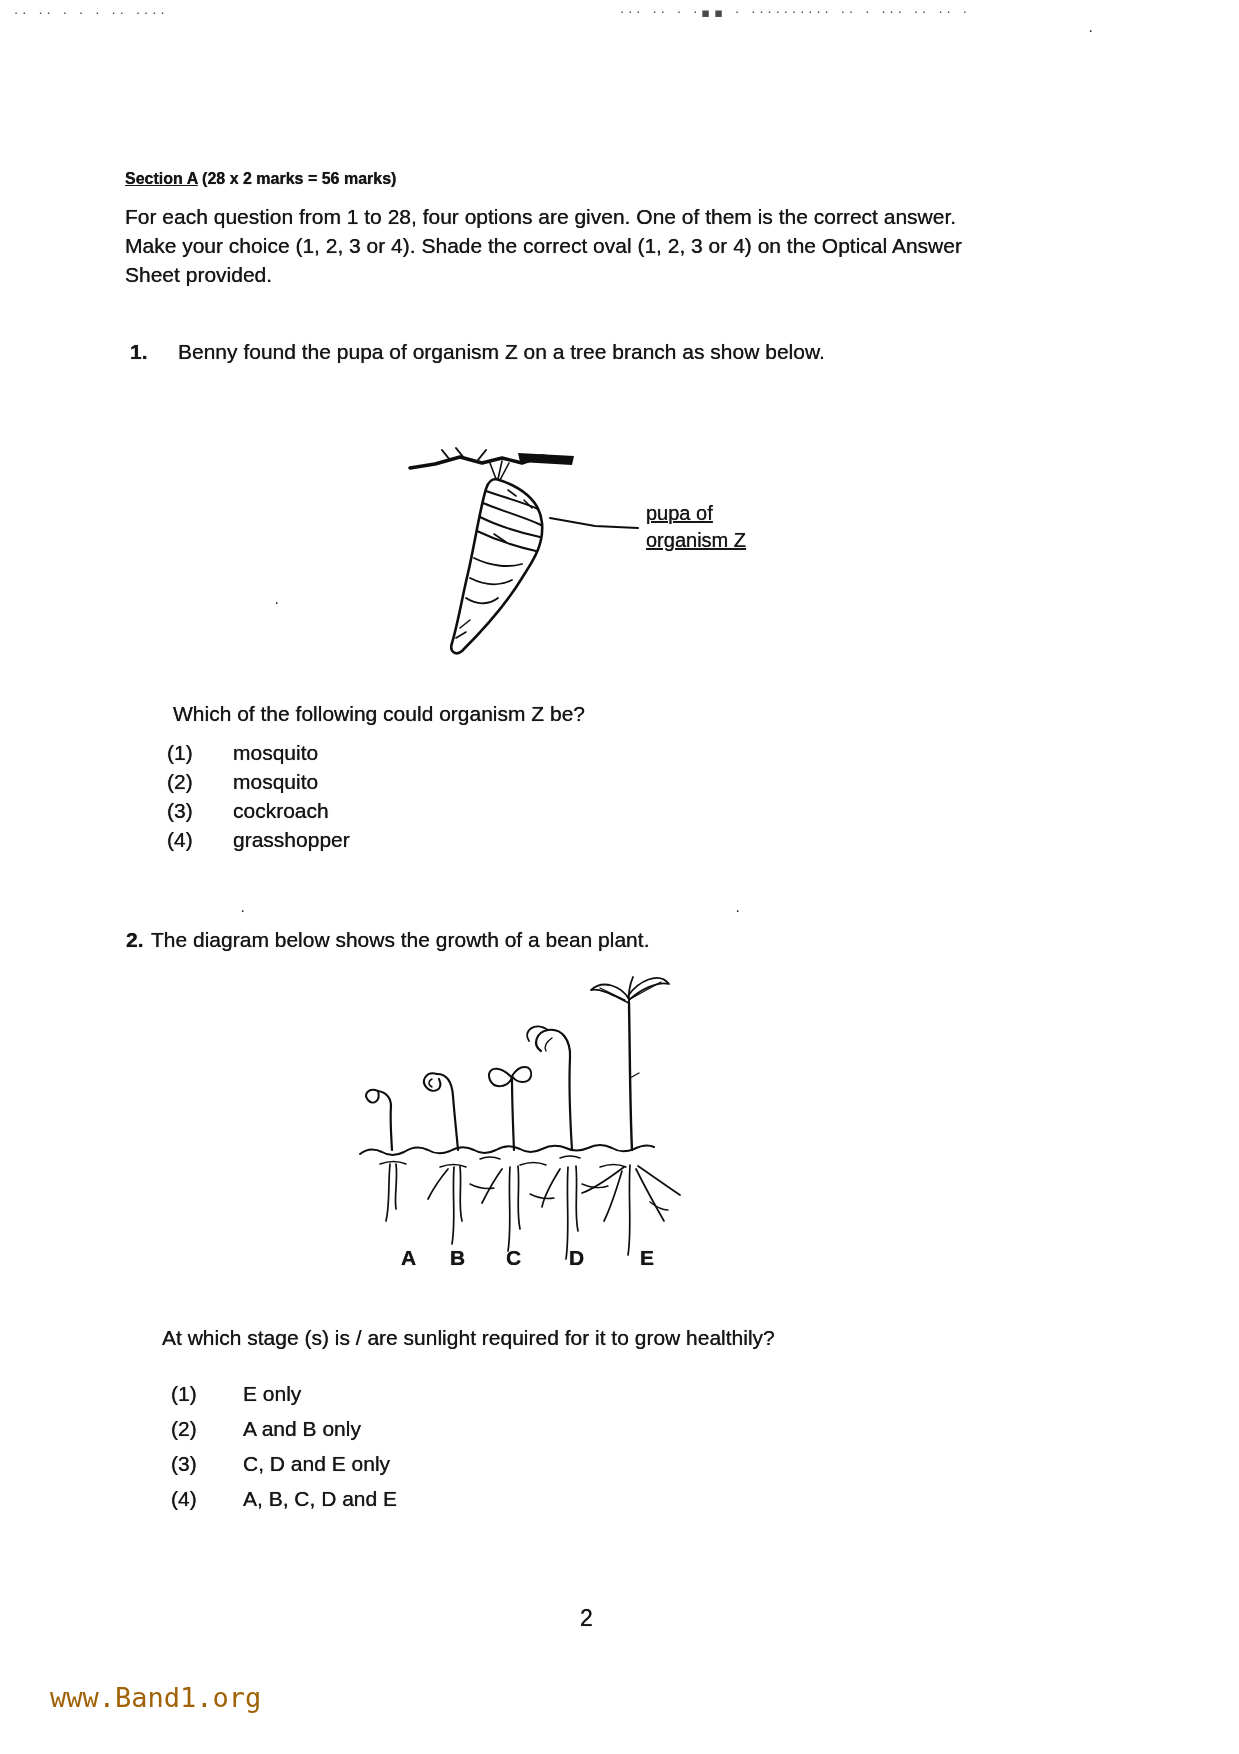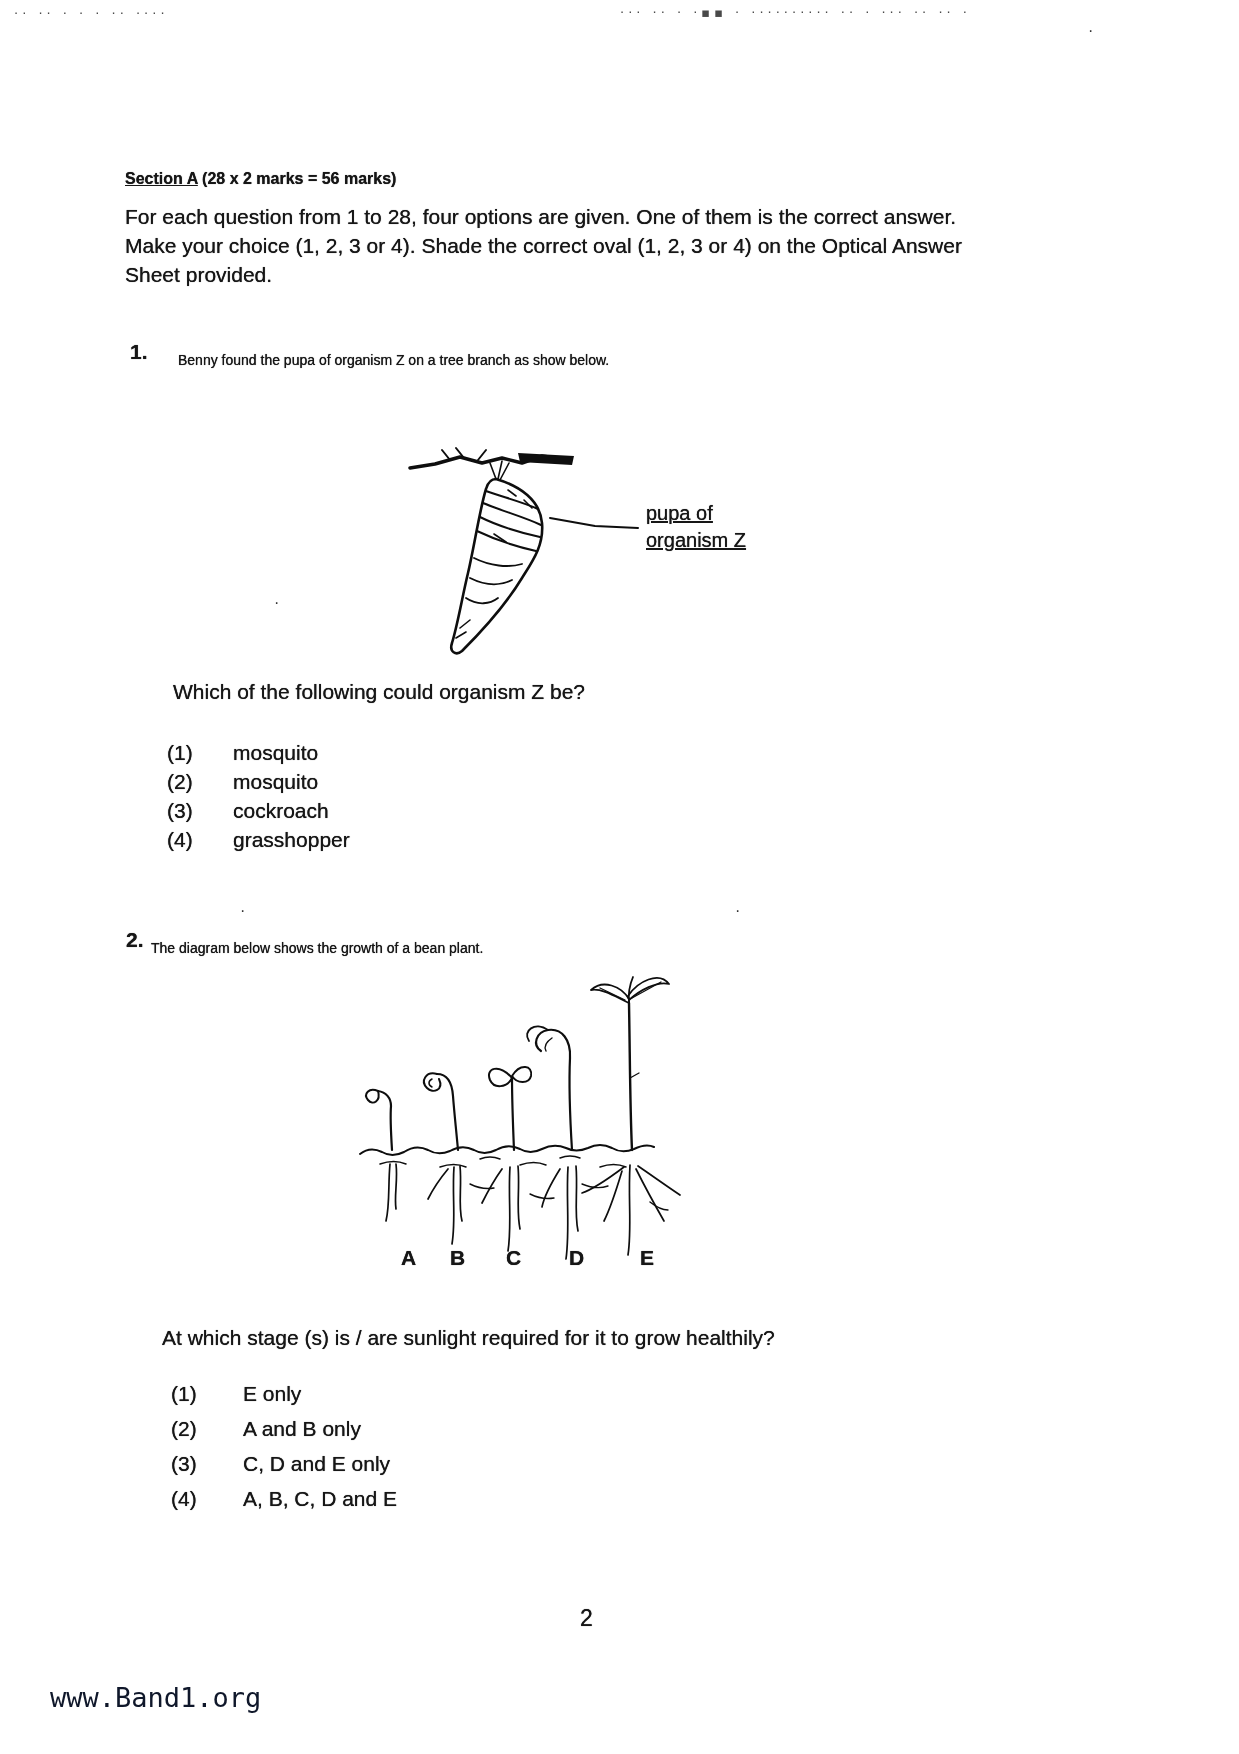--- a/index.html
+++ b/index.html
@@ -10,31 +10,31 @@
   }
   .scantext { text-shadow:0 0 0.7px currentColor; }
   .abs { position:absolute; }
   .noise { color:#2a2a2a; font-size:13px; letter-spacing:4px; opacity:.85;
            font-family:"DejaVu Sans", sans-serif; white-space:nowrap; }
   .speck { color:#333; font-size:16px; }
   .section-head { font-size:16px; font-weight:bold; white-space:nowrap; }
   .section-head .u { text-decoration:underline; }
   .body-text { font-size:21px; line-height:29px; }
   .qnum { font-size:21px; font-weight:bold; }
-  .stem { font-size:14px; white-space:nowrap;margin-top:12px; }
+  .stem { font-size:21px; white-space:nowrap; }
   .prompt { font-size:21px; white-space:nowrap; }
   .fig-label { font-size:20px; line-height:27px;text-decoration:underline; }
   .options { font-size:21px; }
   .opt-row { display:flex; }
   .opt-num { flex:0 0 66px; }
   .opt2 .opt-num { flex:0 0 72px; }
   .stage-label { font-size:21px; font-weight:bold; }
   .page-num { font-size:23px; }
   .watermark { font-family:"DejaVu Sans Mono","Liberation Mono",monospace;
-               font-size:27px; color:#0f172a; }
+               font-size:27px; color:#a16207; }
   svg .ln { fill:none; stroke:#0e0e0e; stroke-linecap:round; stroke-linejoin:round; }
 </style>
 </head>
 <body>
 
 <div class="page">
 
   <div class="abs noise" style="left:14px; top:6px;">·· ··  ·      ·   ·  ·· ····</div>
   <div class="abs noise" style="left:620px; top:5px;">··· ··   · ·▪▪ · ·········· ·· ·  ···    ·· ·· ·</div>
   <div class="abs speck" style="left:1088px; top:22px;">·</div>
@@ -77,21 +77,21 @@
       <path class="ln" d="M70 190 L80 182 M66 200 L76 194 M104 96 L116 104 M118 52 L126 58 M134 62 L142 70" stroke-width="1.6"></path>
 
       <path class="ln" d="M160 80 L205 88 L248 90" stroke-width="2"></path>
     </svg>
     <div class="abs scantext fig-label" style="left:256px; top:62px;">
       <div>pupa of</div>
       <div>organism Z</div>
     </div>
   </div>
 
-  <div class="abs scantext prompt" style="left:173px; top:680px;">Which of the following could organism Z be?</div>
+  <div class="abs scantext prompt" style="left:173px; top:702px;">Which of the following could organism Z be?</div>
 
   <div class="abs scantext options" style="left:167px; top:738px; line-height:29px;">
     <div class="opt-row">
       <span class="opt-num">(1)</span>
       <span>mosquito</span>
     </div>
     <div class="opt-row">
       <span class="opt-num">(2)</span>
       <span>mosquito</span>
     </div>

